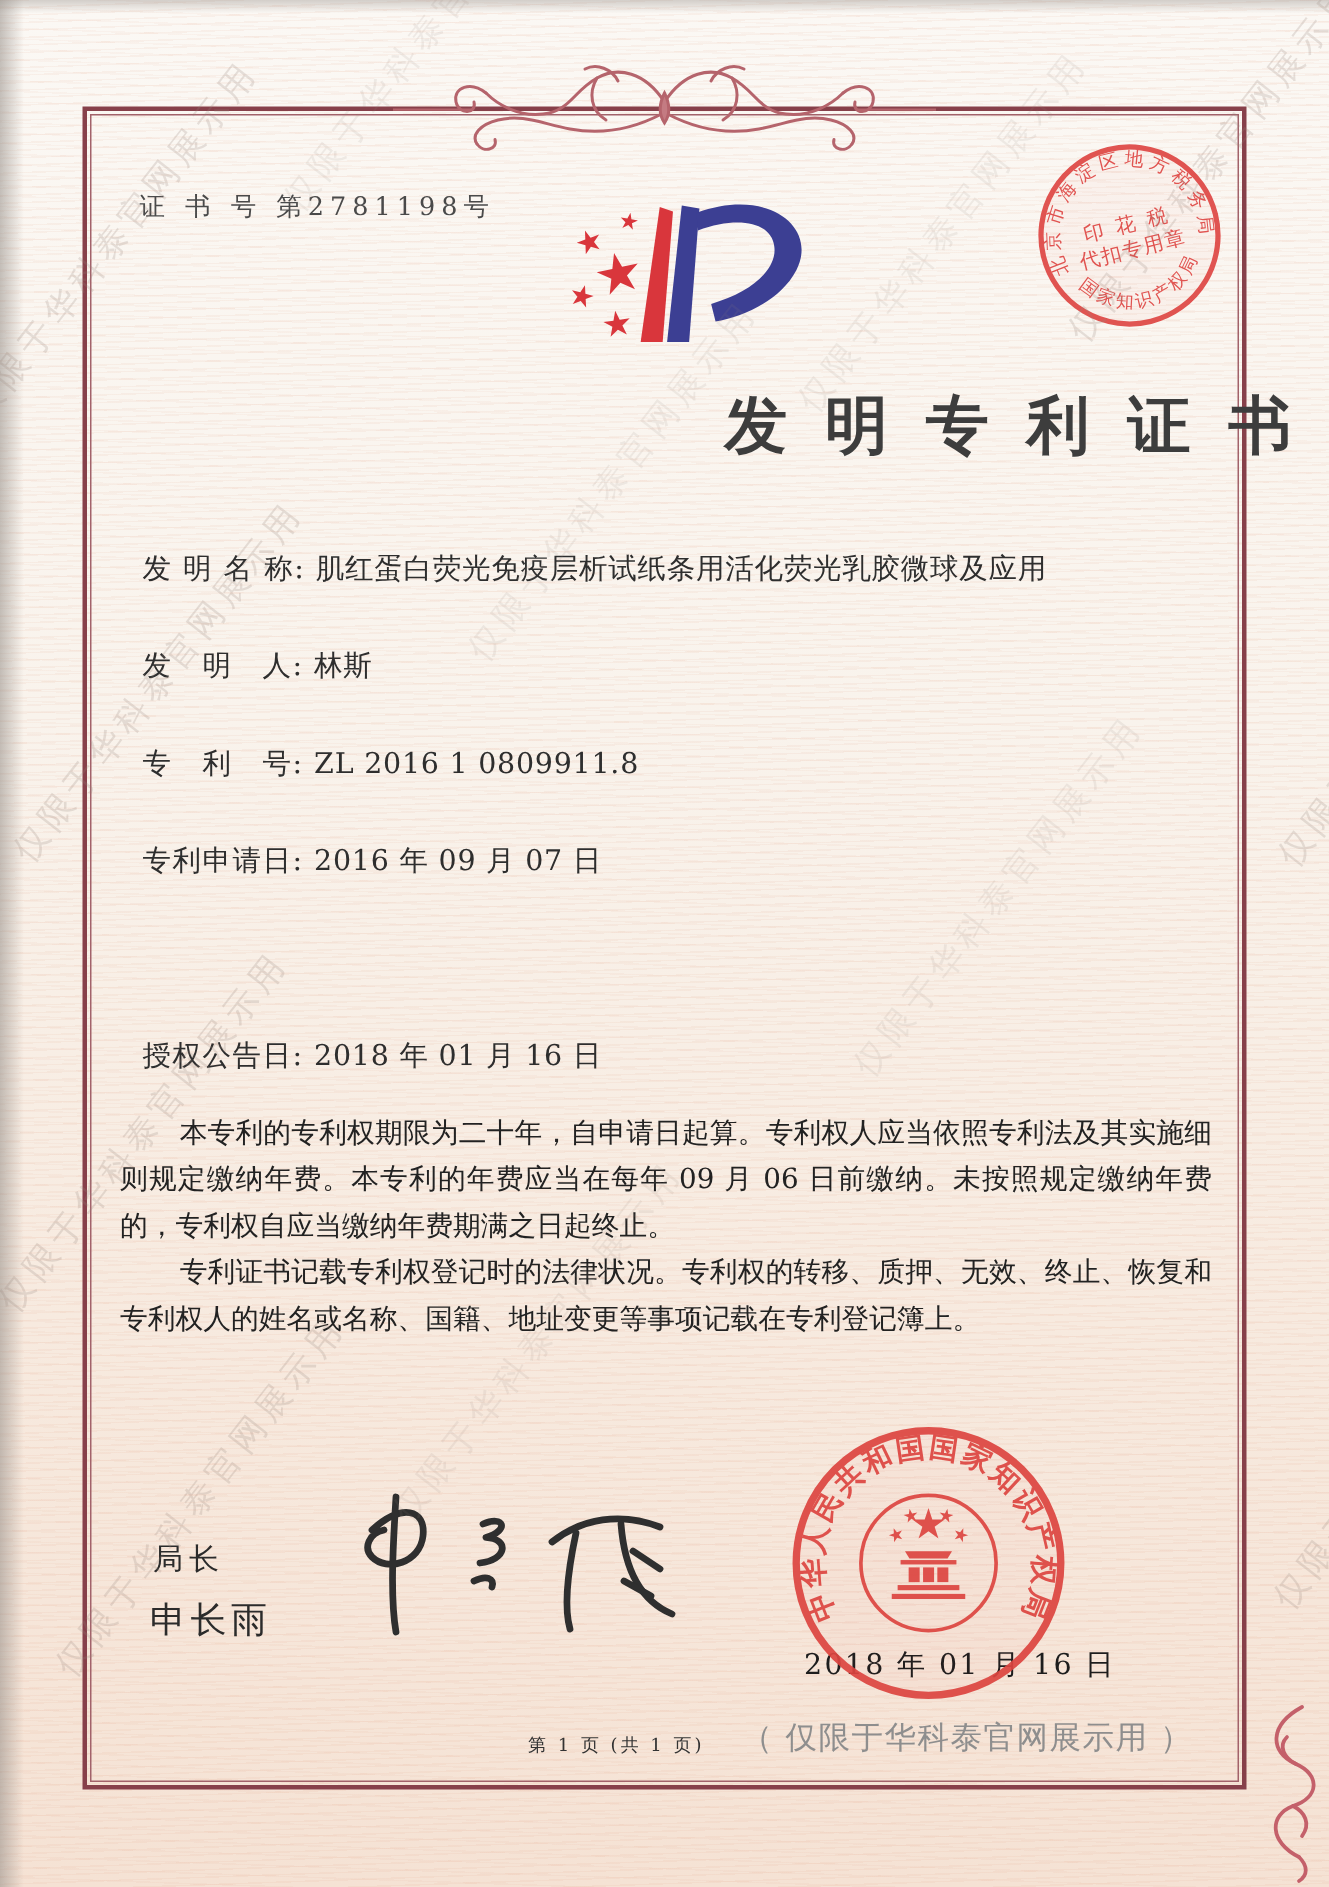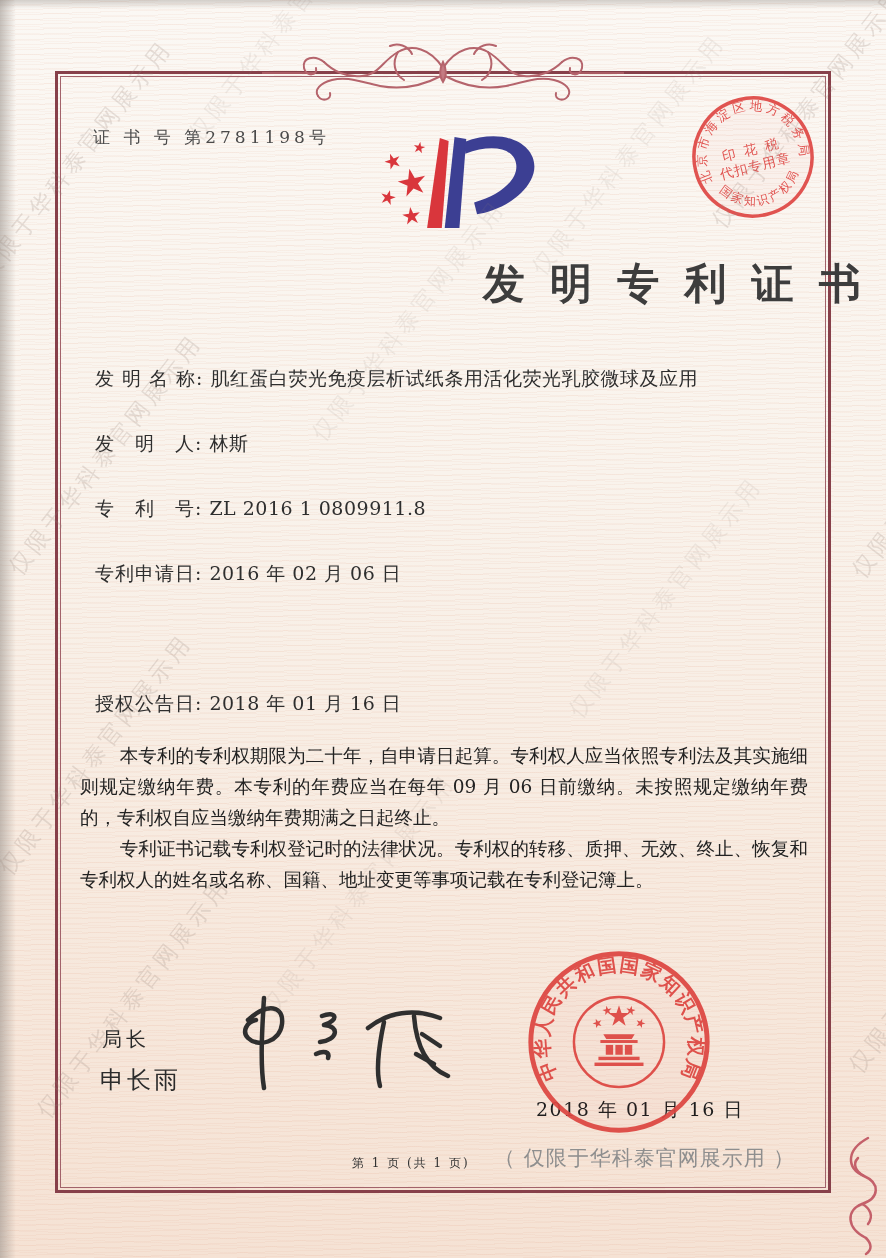--- a/index.html
+++ b/index.html
@@ -117,21 +117,21 @@
   <div class="field f0">
     <span class="lbl">发 明 名 称:</span><span class="val">肌红蛋白荧光免疫层析试纸条用活化荧光乳胶微球及应用</span>
   </div>
   <div class="field f1">
     <span class="lbl">发　明　人:</span><span class="val">林斯</span>
   </div>
   <div class="field f2">
     <span class="lbl">专　利　号:</span><span class="val">ZL 2016 1 0809911.8</span>
   </div>
   <div class="field f3">
-    <span class="lbl">专利申请日:</span><span class="val">2016 年 02 月 06 日</span>
+    <span class="lbl">专利申请日:</span><span class="val">2016 年 09 月 07 日</span>
   </div>
   <div class="field f5">
     <span class="lbl">授权公告日:</span><span class="val">2018 年 01 月 16 日</span>
   </div>
 
   <div class="body-text">
     <p>本专利的专利权期限为二十年，自申请日起算。专利权人应当依照专利法及其实施细则规定缴纳年费。本专利的年费应当在每年 09 月 06 日前缴纳。未按照规定缴纳年费的，专利权自应当缴纳年费期满之日起终止。</p>
     <p>专利证书记载专利权登记时的法律状况。专利权的转移、质押、无效、终止、恢复和专利权人的姓名或名称、国籍、地址变更等事项记载在专利登记簿上。</p>
   </div>
 

